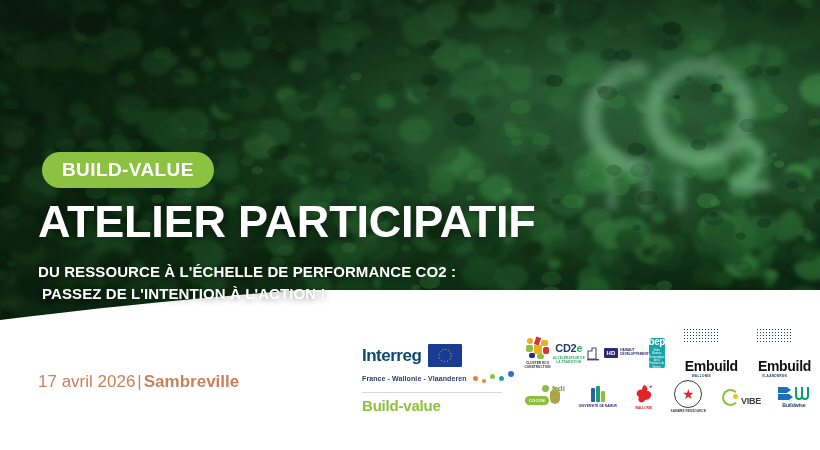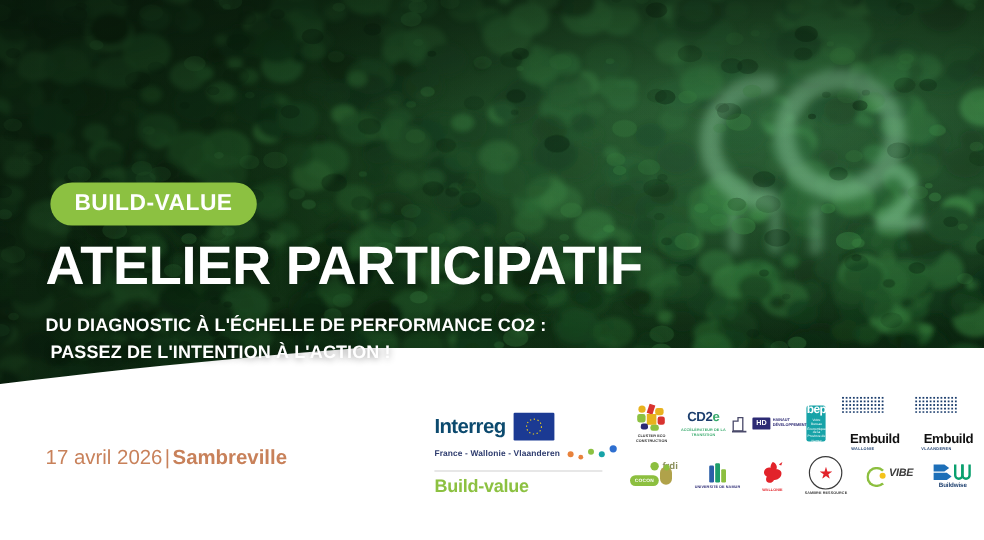--- a/index.html
+++ b/index.html
@@ -93,21 +93,21 @@
 
   
   .bep{width:16px;height:30px;background:#17a3a8;border-radius:2px;display:flex;flex-direction:column;align-items:center;justify-content:center;color:#fff;}
   .bep b{font-size:10px;line-height:1;letter-spacing:-.5px;}
   .bep span{font-size:2.8px;line-height:1.25;text-align:center;margin-top:2px;}
 
   
   .emb-dots{width:36px;height:14px;
     background-image:radial-gradient(#1d3f6e 38%, transparent 40%);
     background-size:3px 3px;}
-  .emb-name{font-size:11px;font-weight:bold;color:#111;letter-spacing:-.3px;margin-top:16px;padding-left:20px;}
+  .emb-name{font-size:14px;font-weight:bold;color:#111;letter-spacing:-.3px;margin-top:16px;padding-left:20px;}
   .emb-sub{font-size:3.2px;color:#1d3f6e;font-weight:bold;letter-spacing:.3px;}
 
   
   .frdi{position:relative;width:40px;height:26px;}
   .frdi .w{font-size:8px;color:#8a8f5a;font-weight:bold;position:absolute;left:1px;top:0;margin-left:28px;}
   .frdi .blob{position:absolute;background:#8cbf3f;border-radius:50%;}
   .frdi .pill{position:absolute;left:2px;top:12px;background:#8cbf3f;color:#fff;font-size:4px;font-weight:bold;padding:2px 4px;border-radius:7px;letter-spacing:.2px;}
 
   
   .unam{display:flex;flex-direction:column;align-items:center;}
@@ -115,21 +115,21 @@
   .unam-m i{display:block;width:4px;border-radius:1px;}
 
   
   .coq{width:22px;height:22px;position:relative;}
 
   
   .circ{width:26px;height:26px;border-radius:50%;border:1px solid #3a3a3a;position:relative;display:flex;align-items:center;justify-content:center;}
   .circ .star{width:11px;height:11px;background:#e2232a;clip-path:polygon(50% 0,61% 35%,98% 35%,68% 57%,79% 91%,50% 70%,21% 91%,32% 57%,2% 35%,39% 35%);}
 
   
-  .vibe{display:flex;align-items:flex-start;gap:2px;font-style:italic;}
+  .vibe{display:flex;align-items:flex-end;gap:2px;}
   .vibe-c{width:13px;height:13px;border-radius:50%;border:2.4px solid #8cbf3f;border-right-color:transparent;position:relative;}
   .vibe-c:after{content:"";position:absolute;right:-1px;top:3px;width:5px;height:5px;background:#f4c21b;border-radius:50%;}
   .vibe-t{font-size:9px;font-weight:bold;color:#3d3d3d;letter-spacing:-.2px;}
 
   
   .bw{display:flex;flex-direction:column;align-items:center;}
   .bw-m{display:flex;align-items:center;gap:1px;}
   .bw-t{font-size:5.2px;font-weight:bold;color:#1d3f6e;letter-spacing:-.1px;margin-top:1px;}
 </style>
 </head>
@@ -1337,21 +1337,21 @@
 
   <svg class="curve" viewBox="0 0 820 160" preserveAspectRatio="none">
     <path d="M0,30 C180,8 330,-4 520,-14 C660,-22 760,-28 820,-34 L820,160 L0,160 Z" fill="#ffffff"></path>
   </svg>
 
   <div class="badge">BUILD-VALUE</div>
 
   <div class="title">ATELIER PARTICIPATIF</div>
 
   <div class="subtitle">
-    <div>DU DIAGNOSTIC À L'ÉCHELLE DE PERFORMANCE CO2 :</div>
+    <div>DU RESSOURCE À L'ÉCHELLE DE PERFORMANCE CO2 :</div>
     <div>PASSEZ DE L'INTENTION À L'ACTION !</div>
   </div>
 
   <div class="daterow">
     <span class="d">17 avril 2026</span>
     <span class="sep">|</span>
     <span class="city">Sambreville</span>
   </div>
 
   <div class="interreg">

